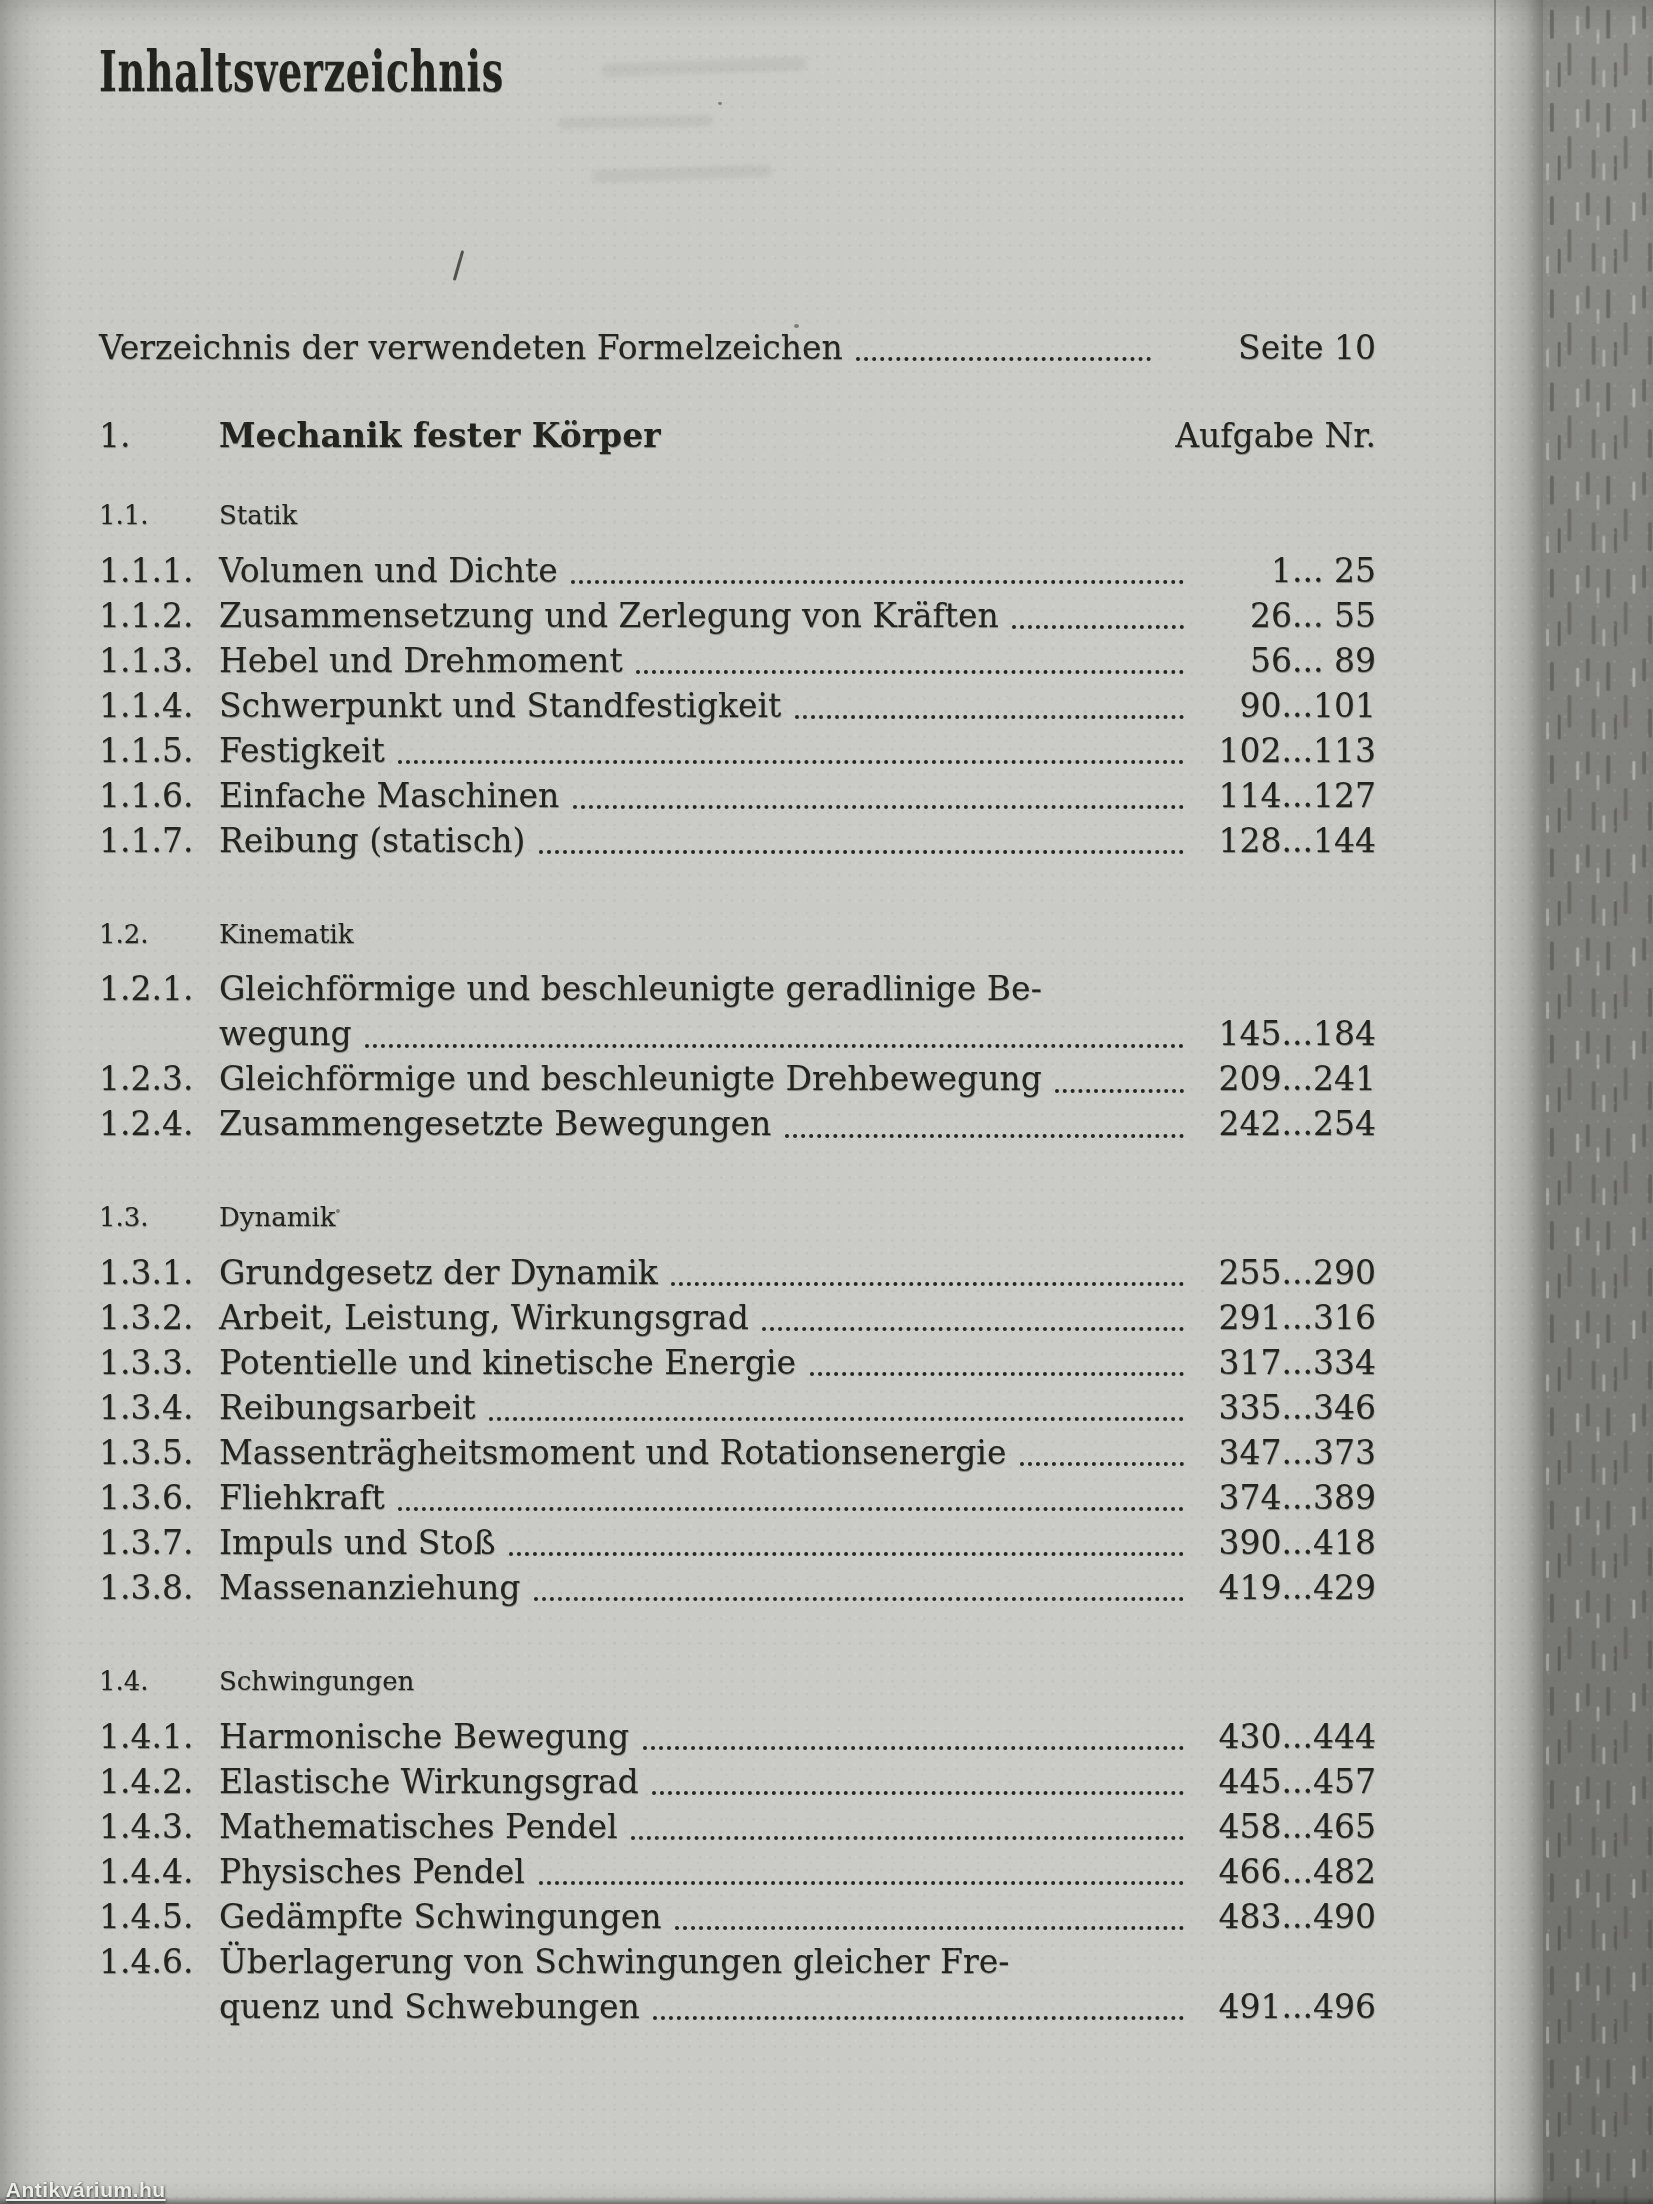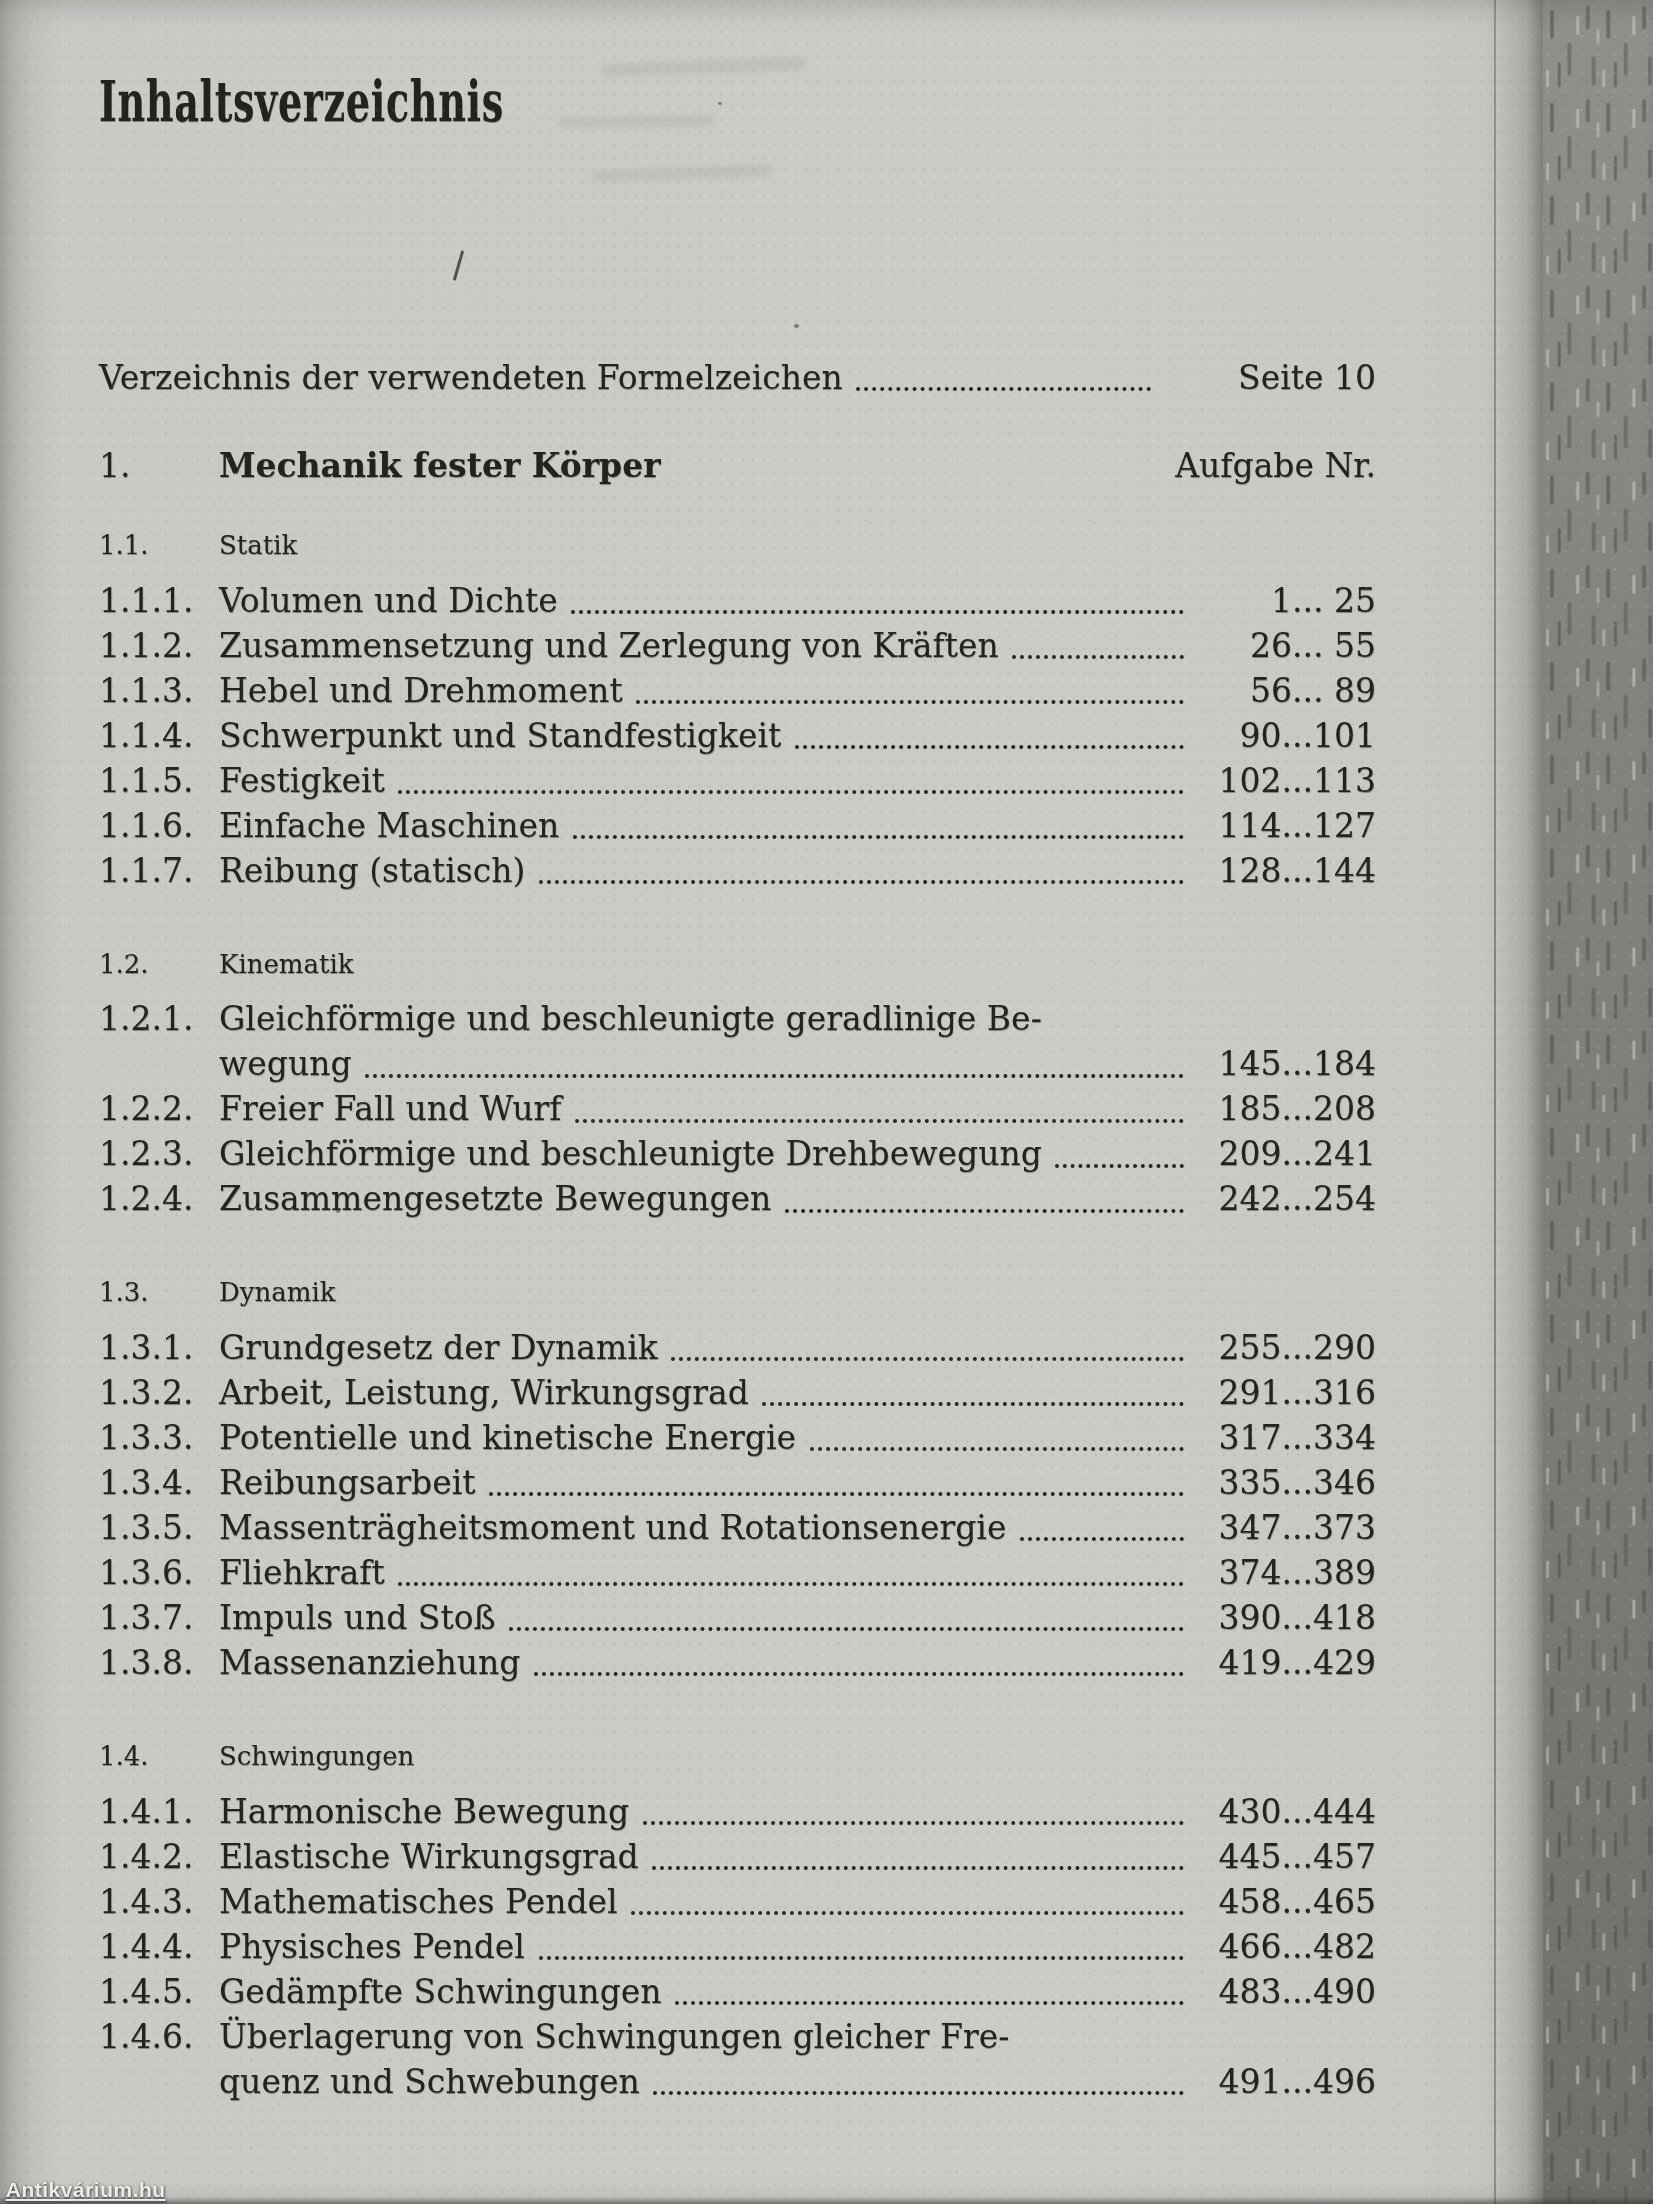--- a/index.html
+++ b/index.html
@@ -28,21 +28,21 @@
     background-image:
       radial-gradient(rgba(88,88,82,.10) 1px, transparent 1.6px),
       radial-gradient(rgba(255,255,255,.12) 1px, transparent 1.6px),
       radial-gradient(rgba(88,88,82,.07) 1.2px, transparent 1.8px);
     background-size:10.7px 12.6px, 16.5px 18.4px, 28px 22px;
     background-position:0 0, 5.8px 8.7px, 12.6px 3.9px;
   }
   .paper{
     position:absolute;inset:0;z-index:2;
     box-sizing:border-box;
-    padding:74px 278px 0 99px;
+    padding:44px 278px 0 99px;
     color:#22221e;
   }
   .paper *{text-shadow:0.4px 0.6px 0.7px rgba(34,34,30,.42);}
   h1.page-title{
     margin:0;font-size:56px;line-height:54px;font-weight:bold;letter-spacing:1px;
     transform:scaleX(.68);transform-origin:left top;white-space:nowrap;
   }
   .row{display:flex;align-items:flex-start;line-height:45px;font-size:33px;}
   .num{flex:0 0 120px;}
   .leader{
@@ -186,26 +186,20 @@
             <div class="row entry">
               <span class="num">1.2.1.</span>
               <div class="ebody">
                 <div class="eline">Gleichförmige und beschleunigte geradlinige Be-</div>
                 <div class="l2">
                   <span class="etitle">wegung</span>
                   <span class="leader"></span>
                   <span class="range">145...184</span>
                 </div>
               </div>
-            </div>
-            <div class="row entry">
-              <span class="num">1.2.2.</span>
-              <span class="etitle">Freier Fall und Wurf</span>
-              <span class="leader"></span>
-              <span class="range">185...208</span>
             </div>
             <div class="row entry">
               <span class="num">1.2.3.</span>
               <span class="etitle">Gleichförmige und beschleunigte Drehbewegung</span>
               <span class="leader"></span>
               <span class="range">209...241</span>
             </div>
             <div class="row entry">
               <span class="num">1.2.4.</span>
               <span class="etitle">Zusammengesetzte Bewegungen</span>

